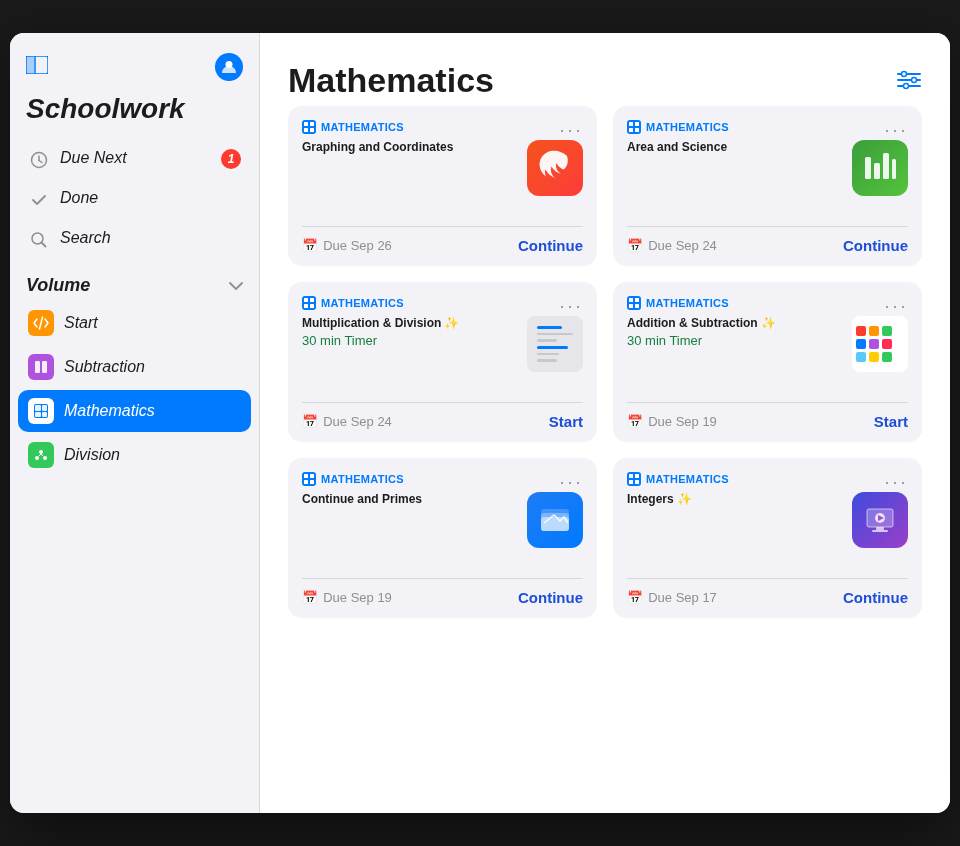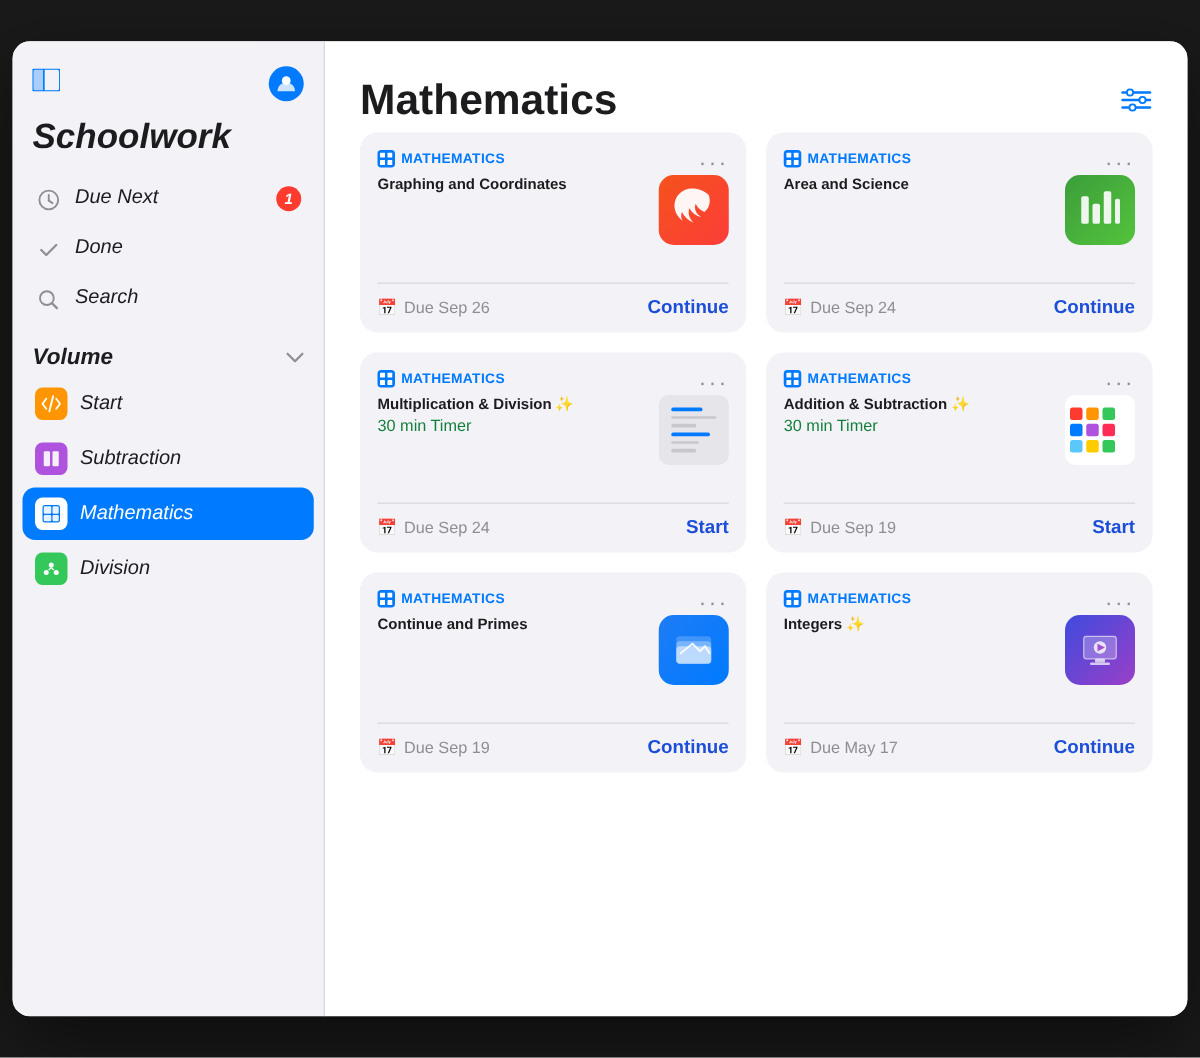--- a/index.html
+++ b/index.html
@@ -668,21 +668,21 @@
               <rect x="15" y="26" width="8" height="3" rx="1" fill="white" opacity="0.7"></rect>
               <rect x="11" y="29" width="16" height="2" rx="1" fill="white" opacity="0.7"></rect>
               <circle cx="19" cy="17" r="5" fill="white" opacity="0.8"></circle>
               <polygon points="17,14 17,20 23,17" fill="#9b3fc8" opacity="0.9"></polygon>
             </svg>
           </div>
         </div>
         <div class="card-footer">
           <div class="card-due">
             <span class="card-due-icon">📅</span>
-            <span>Due May 17</span>
+            <span>Due Sep 17</span>
           </div>
           <span class="card-action">Continue</span>
         </div>
       </div>
 
     </div>
   </div>
 </div>
 
 </body></html>

